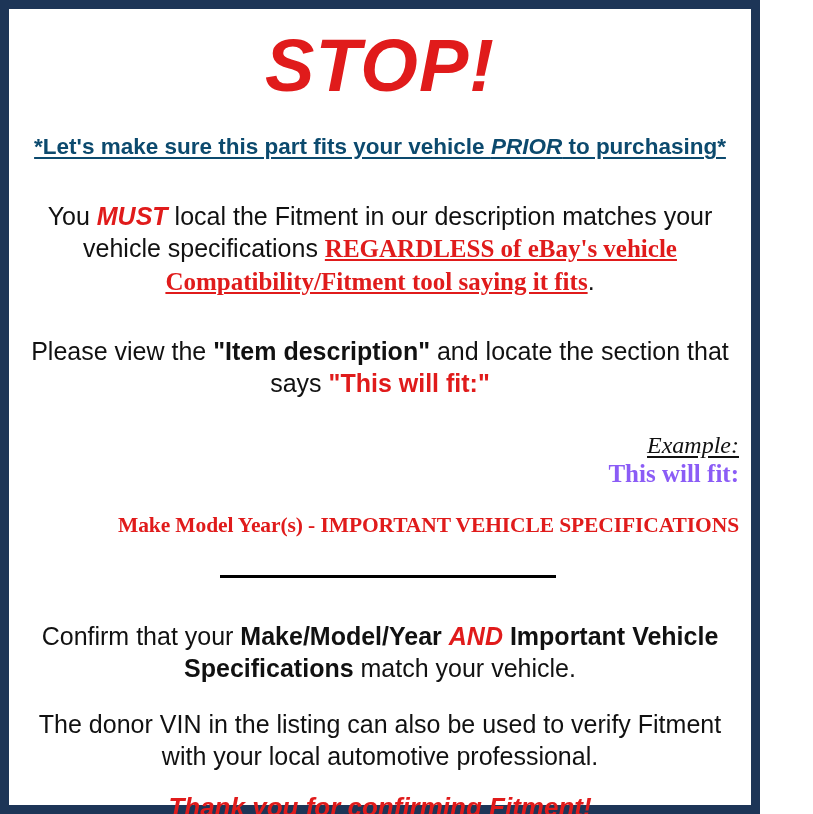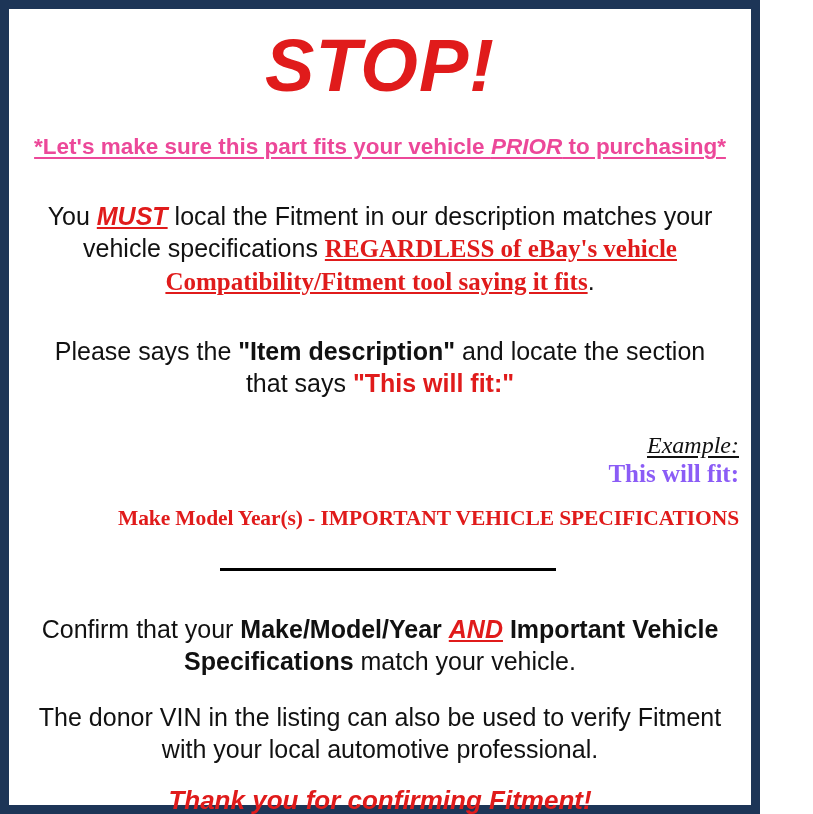--- a/index.html
+++ b/index.html
@@ -35,21 +35,21 @@
     font-size: 74px;
     line-height: 1;
     letter-spacing: 1px;
     margin: 12px 0 0 0;
     padding-top: 8px;
   }
 
   
   #verify-subtitle {
     text-align: center;
-    color: #ec4899;
+    color: #0c4a6e;
     font-weight: bold;
     font-size: 22.5px;
     line-height: 1.2;
     margin: 30px 0 0 0;
     white-space: nowrap;
   }
   #verify-subtitle .inner {
     text-decoration: underline;
     text-underline-offset: 3px;
   }
@@ -73,21 +73,20 @@
     text-decoration: underline;
     text-underline-offset: 2px;
     font-family: Liberation Serif, serif;
   }
   .redplain { color: #e01b1b; font-weight: bold; }
 
   .must-word {
     color: #e01b1b;
     font-weight: bold;
     font-style: italic;
-    text-decoration: underline;
     text-underline-offset: 2px;
   }
 
   
   #example-block {
     margin-top: 33px;
     padding-left: 48px;
     text-align: right;
     font-family: Liberation Serif, serif;
   }
@@ -105,21 +104,21 @@
     font-weight: bold;
     font-size: 25px;
     line-height: 1.15;
     margin-top: 2px;
   }
   #example-spec-line {
     color: #e01b1b;
     font-weight: bold;
     font-size: 21.5px;
     line-height: 1.15;
-    margin-top: 17px;
+    margin-top: 24px;
     letter-spacing: -0.1px;
   }
 
   
   #divider-wrap {
     margin-top: 26px;
     text-align: center;
   }
   #divider-rule {
     display: inline-block;
@@ -145,21 +144,21 @@
 <div id="notice-card">
 
   <h1 id="stop-headline">STOP!</h1>
 
   <p id="verify-subtitle">
     <span class="inner"><span>*Let's make sure this part fits your vehicle </span><span class="i b">PRIOR</span><span> to purchasing*</span></span>
   </p>
 
   <p class="para" id="must-paragraph"><span>You </span><span class="must-word">MUST</span><span> local the Fitment in our description matches your vehicle specifications </span><span class="redline">REGARDLESS of eBay's vehicle Compatibility/Fitment tool saying it fits</span><span>.</span></p>
 
-  <p class="para" id="item-desc-paragraph"><span>Please says the </span><span class="b">"Item description"</span><span> and locate the section that says </span><span class="redplain">"This will fit:"</span></p>
+  <p class="para" id="item-desc-paragraph"><span>Please view the </span><span class="b">"Item description"</span><span> and locate the section that says </span><span class="redplain">"This will fit:"</span></p>
 
   <div id="example-block">
     <div>
       <span id="example-label">Example:</span>
     </div>
     <div id="example-fit-line">This will fit:</div>
     <div id="example-spec-line">Make Model Year(s) - IMPORTANT VEHICLE SPECIFICATIONS</div>
   </div>
 
   <div id="divider-wrap">

